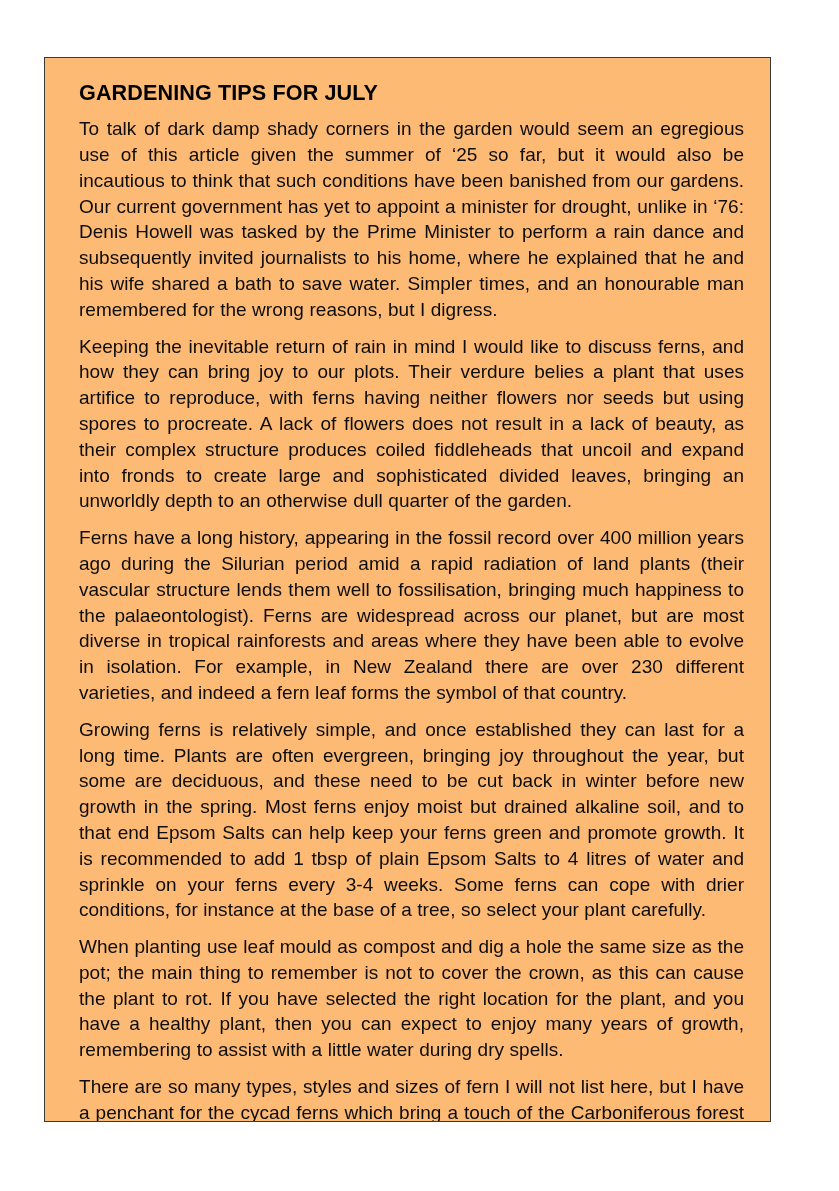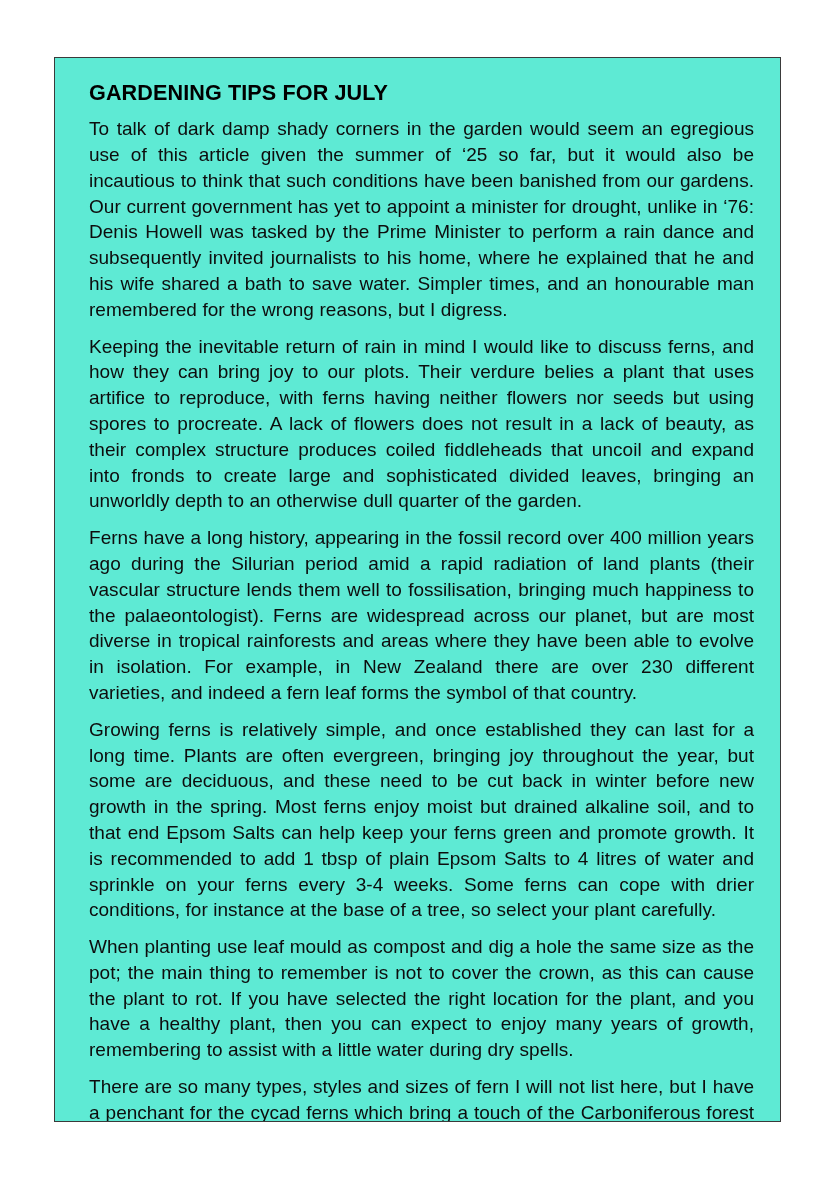--- a/index.html
+++ b/index.html
@@ -8,27 +8,27 @@
     background: #ffffff;
   }
   body {
     width: 839px;
     height: 1191px;
     font-family: "Liberation Sans", sans-serif;
     -webkit-font-smoothing: antialiased;
   }
   .page-sheet {
     position: absolute;
-    left: 54px;
+    left: 44px;
     top: 57px;
     width: 727px;
     height: 1065px;
     box-sizing: border-box;
     border: 1px solid #3a3a3a;
-    background: #5eead4;
+    background: #fdba74;
     overflow: hidden;
   }
   .page-inner {
     padding: 22px 26px 0 34px;
   }
   .article-title {
     font-size: 22.5px;
     font-weight: bold;
     letter-spacing: 0.1px;
     color: #000000;

